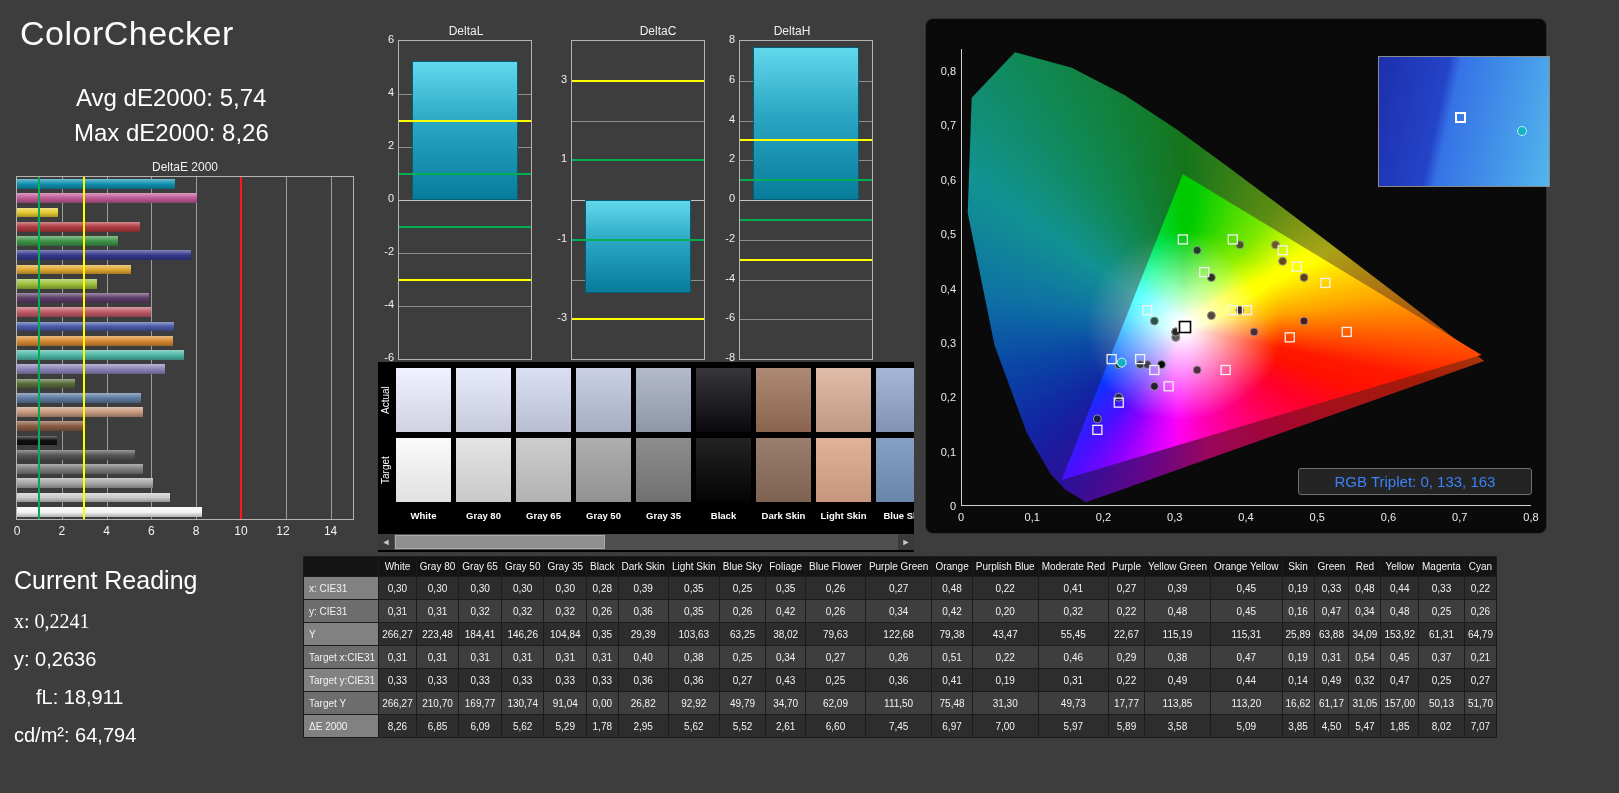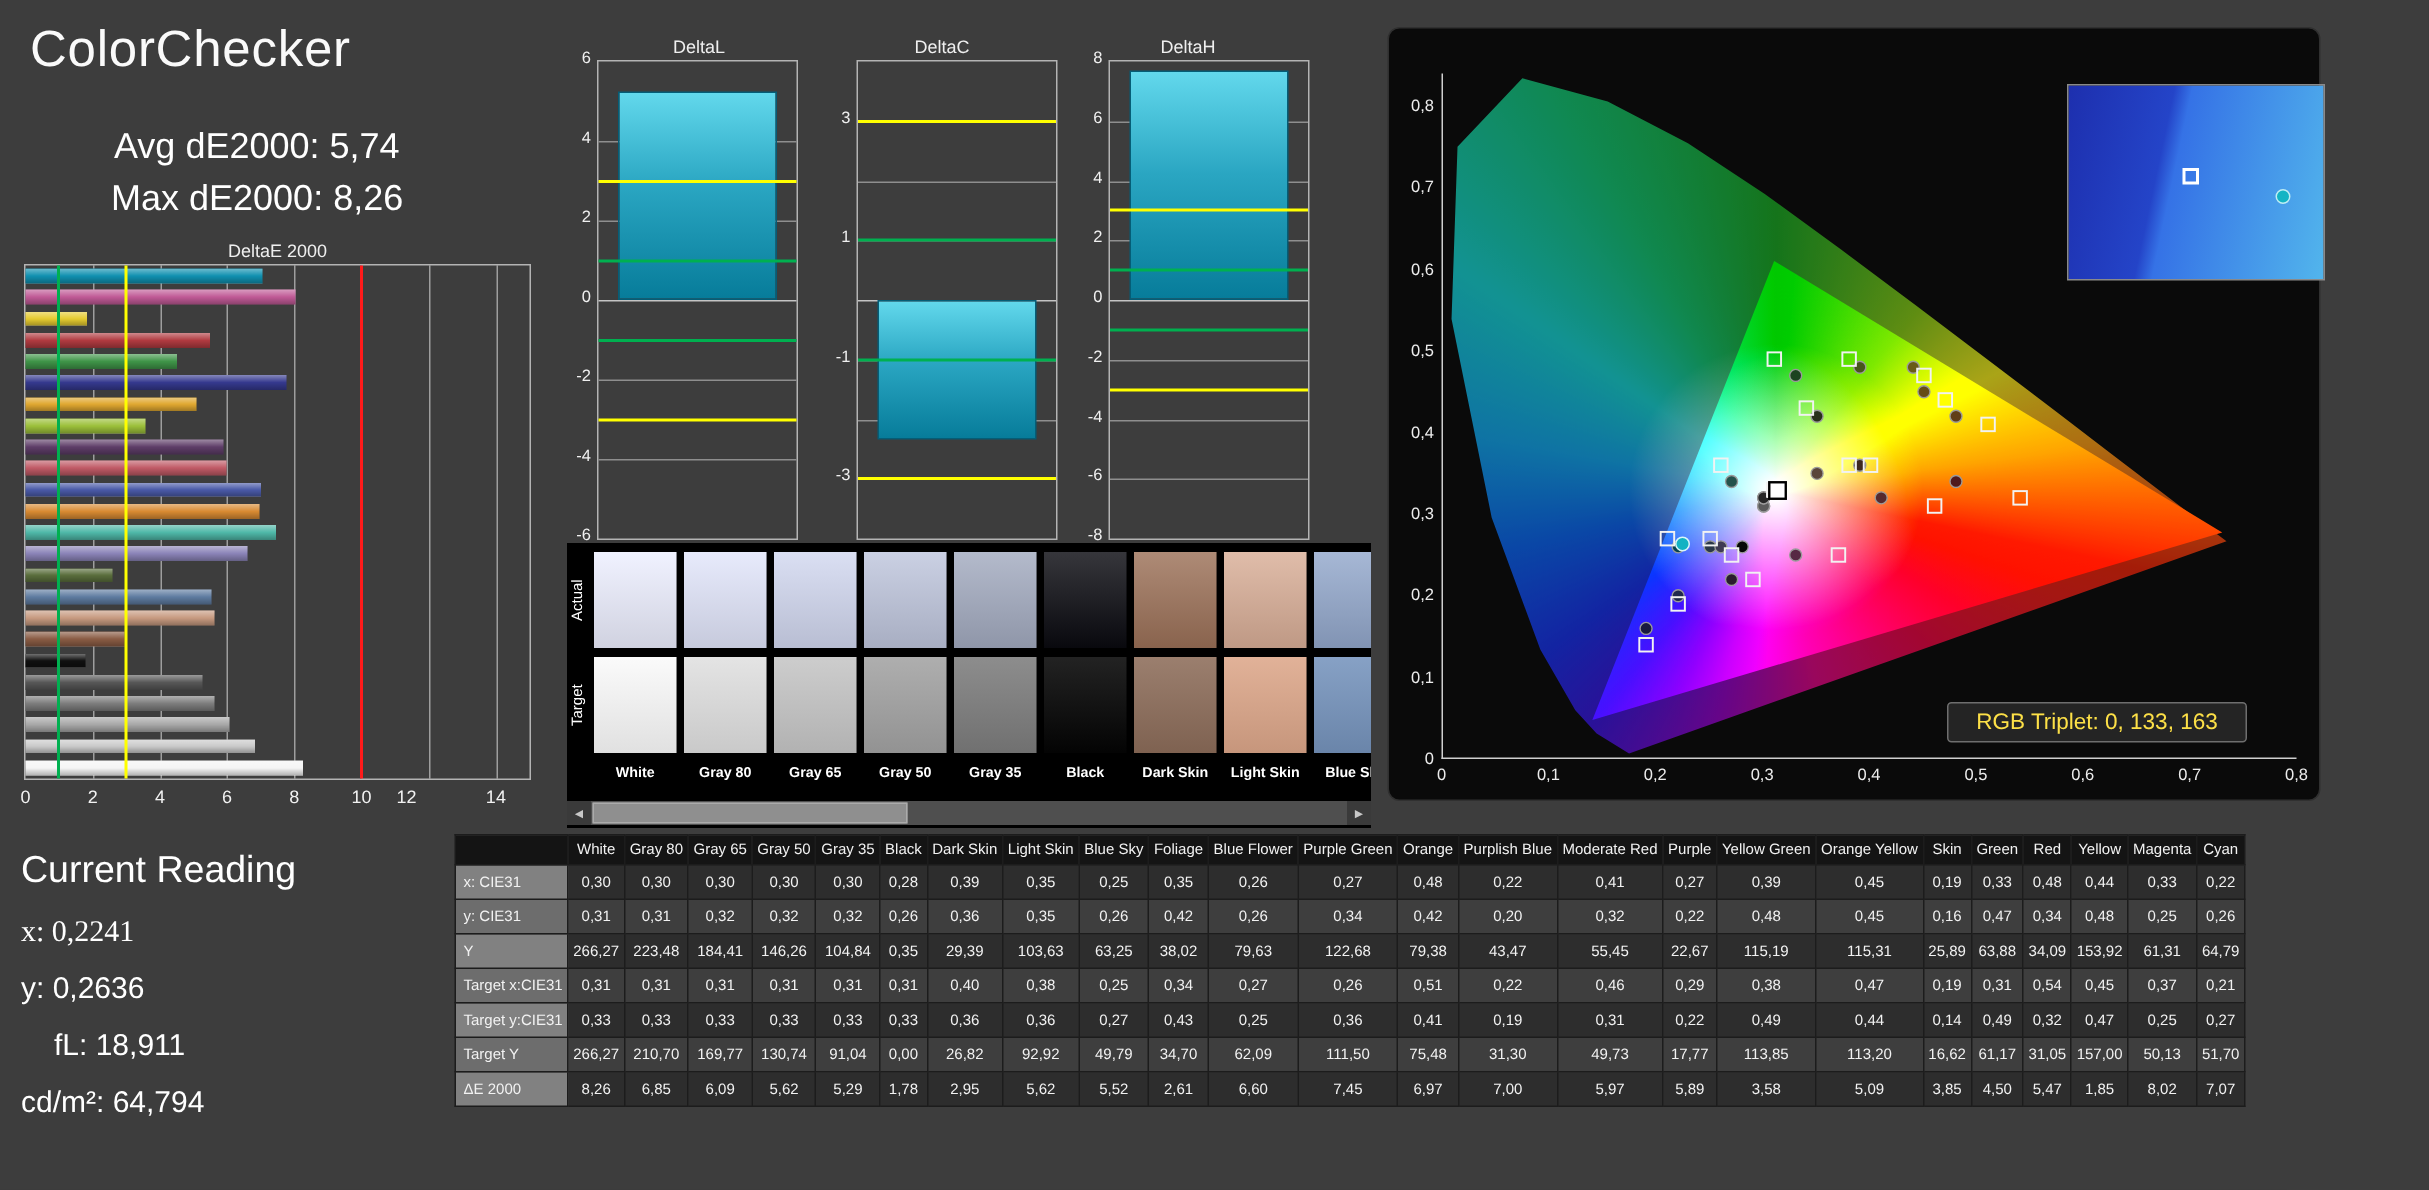--- a/index.html
+++ b/index.html
@@ -20,21 +20,21 @@
   #de-title { left:16px; top:160px; width:338px; text-align:center; font-size:12px; color:#efefef; }
   #de-plot  { left:16px; top:176px; width:338px; height:344px; border:1px solid #b4b4b4; }
   .vgrid { position:absolute; top:0; bottom:0; width:1px; background:rgba(255,255,255,.5); }
   .vref  { position:absolute; top:0; bottom:0; width:2px; margin-left:-1px; }
   .hbar  { position:absolute; left:0; }
   #de-xlabels { left:0; top:524px; width:400px; height:16px; }
   #de-xlabels span { position:absolute; transform:translateX(-50%); font-size:12px; color:#f2f2f2; }
 
   
   .dchart-title { top:24px; width:136px; text-align:center; font-size:12px; color:#efefef; }
-  #dl-title{ left:398px; } #dc-title{ left:560px; } #dh-title{ left:724px; }
+  #dl-title{ left:398px; } #dc-title{ left:590px; } #dh-title{ left:724px; }
   .dplot { top:40px; width:134px; height:320px; border:1px solid #b4b4b4; }
   #dl-plot{ left:398px; } #dc-plot{ left:571px; } #dh-plot{ left:739px; }
   .hgrid { position:absolute; left:0; right:0; height:1px; background:#8e8e8e; }
   .href  { position:absolute; left:0; right:0; height:2px; }
   .vbar  { position:absolute; left:13px; right:13px;
            background:linear-gradient(180deg,#62d8ec 0%,#2aa6c2 45%,#077c9a 100%);
            border:1px solid #055d76; }
   .ylabels { top:40px; width:34px; height:320px; }
   #dl-ylabels{ left:360px; } #dc-ylabels{ left:533px; } #dh-ylabels{ left:701px; }
   .ylabels span { position:absolute; right:0; font-size:11px; color:#f0f0f0; }
@@ -61,23 +61,23 @@
     clip-path:polygon(38.8% 27.4%, 91.3% 67.1%, 17.5% 94.5%); }
   #cie-markers { position:absolute; inset:0; overflow:visible; }
   #cie-xticks span { position:absolute; transform:translateX(-50%); top:492px; font-size:11px; color:#ececec; }
   #cie-yticks span { position:absolute; right:592px; font-size:11px; color:#ececec; width:28px; text-align:right; }
   #cie-inset { left:452px; top:37px; width:172px; height:131px; border:1px solid #8a8a8a;
     background:linear-gradient(102deg,#1d2fae 0%,#2444c8 36%,#3572e6 42%,#52b5ec 100%); }
   .inset-square { position:absolute; left:calc(48% - 6px); top:calc(47% - 6px);
     width:11px; height:11px; border:2px solid #fff; }
   .inset-dot { position:absolute; left:calc(84% - 5px); top:calc(57% - 5px);
     width:10px; height:10px; border-radius:50%; background:#14b4c4; border:1px solid #bfeef4; }
-  #rgb-box { left:372px; top:449px; width:200px; height:27px; background:#242424;
+  #rgb-box { left:372px; top:449px; width:234px; height:27px; background:#242424;
     border:1px solid #6e6e6e; border-radius:3px; text-align:center; line-height:25px;
-    font-size:15px; color:#fde047; }
+    font-size:15px; color:#3b82f6; }
 
   
   #patch-strip { left:378px; top:362px; width:536px; height:190px; background:#000; overflow:hidden; }
   .patch-row-label { position:absolute; left:2px; width:13px; height:64px; font-size:10px; color:#fff;
     writing-mode:vertical-rl; transform:rotate(180deg); text-align:center; }
   #label-actual { top:6px; } #label-target { top:76px; }
   .patch { position:absolute; width:55px; height:64px; }
   .patch-name { position:absolute; top:148px; width:59px; text-align:center;
     font-size:9.5px; font-weight:bold; color:#fff; }
   #strip-scrollbar { position:absolute; left:0; top:172px; width:536px; height:16px; background:#4f4f4f; }
@@ -150,21 +150,21 @@
     <div class="vref" style="left: 67.2px; background: rgb(255, 255, 0);"></div>
     <div class="vref" style="left: 224px; background: rgb(255, 26, 26);"></div>
   </div>
 <div class="abs" id="de-xlabels">
     <span style="left: 17px;">0</span>
     <span style="left: 61.8px;">2</span>
     <span style="left: 106.6px;">4</span>
     <span style="left: 151.4px;">6</span>
     <span style="left: 196.2px;">8</span>
     <span style="left: 241px;">10</span>
-    <span style="left: 271px;">12</span>
+    <span style="left: 283px;">12</span>
     <span style="left: 330.6px;">14</span>
   </div>
 
 <div class="abs dchart-title" id="dl-title">DeltaL</div>
 <div class="abs ylabels" id="dl-ylabels">
     <span style="top: -7px;">6</span>
     <span style="top: 46px;">4</span>
     <span style="top: 99px;">2</span>
     <span style="top: 152px;">0</span>
     <span style="top: 205px;">-2</span>

